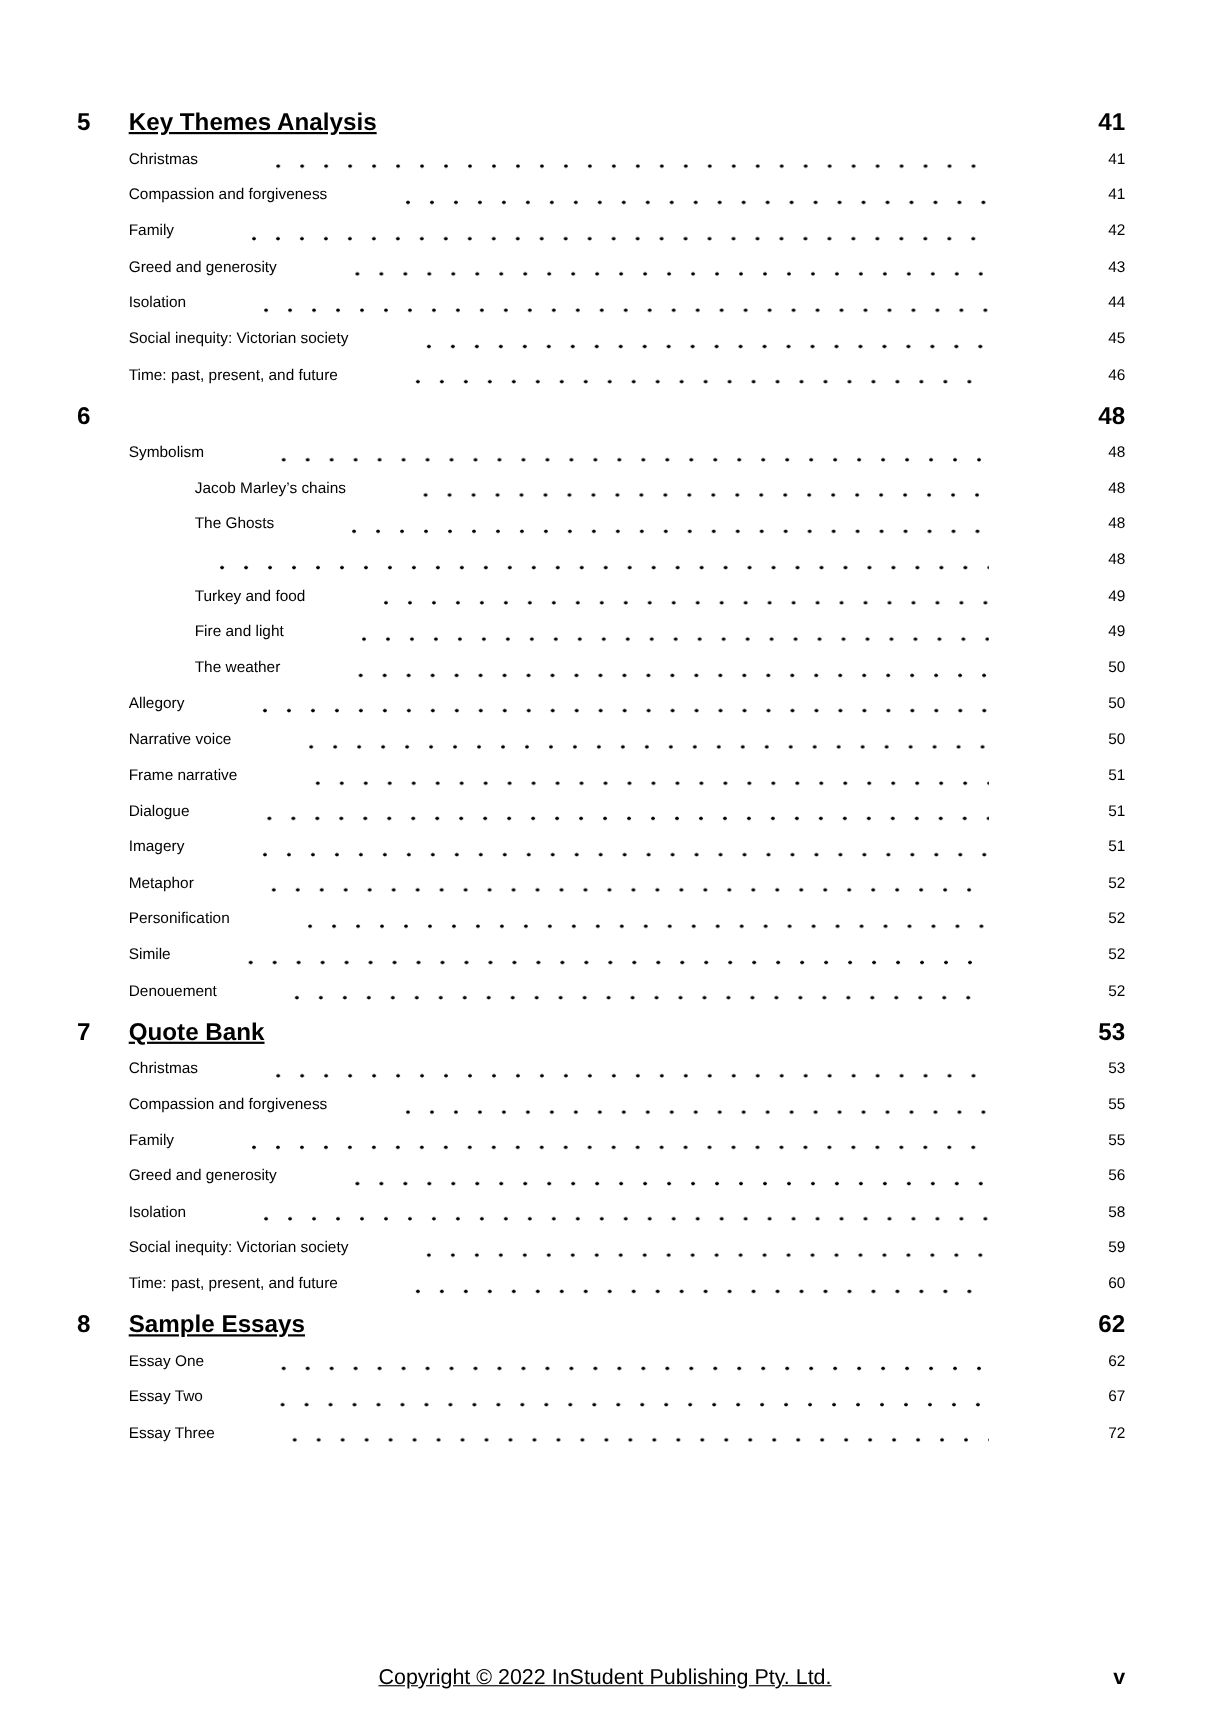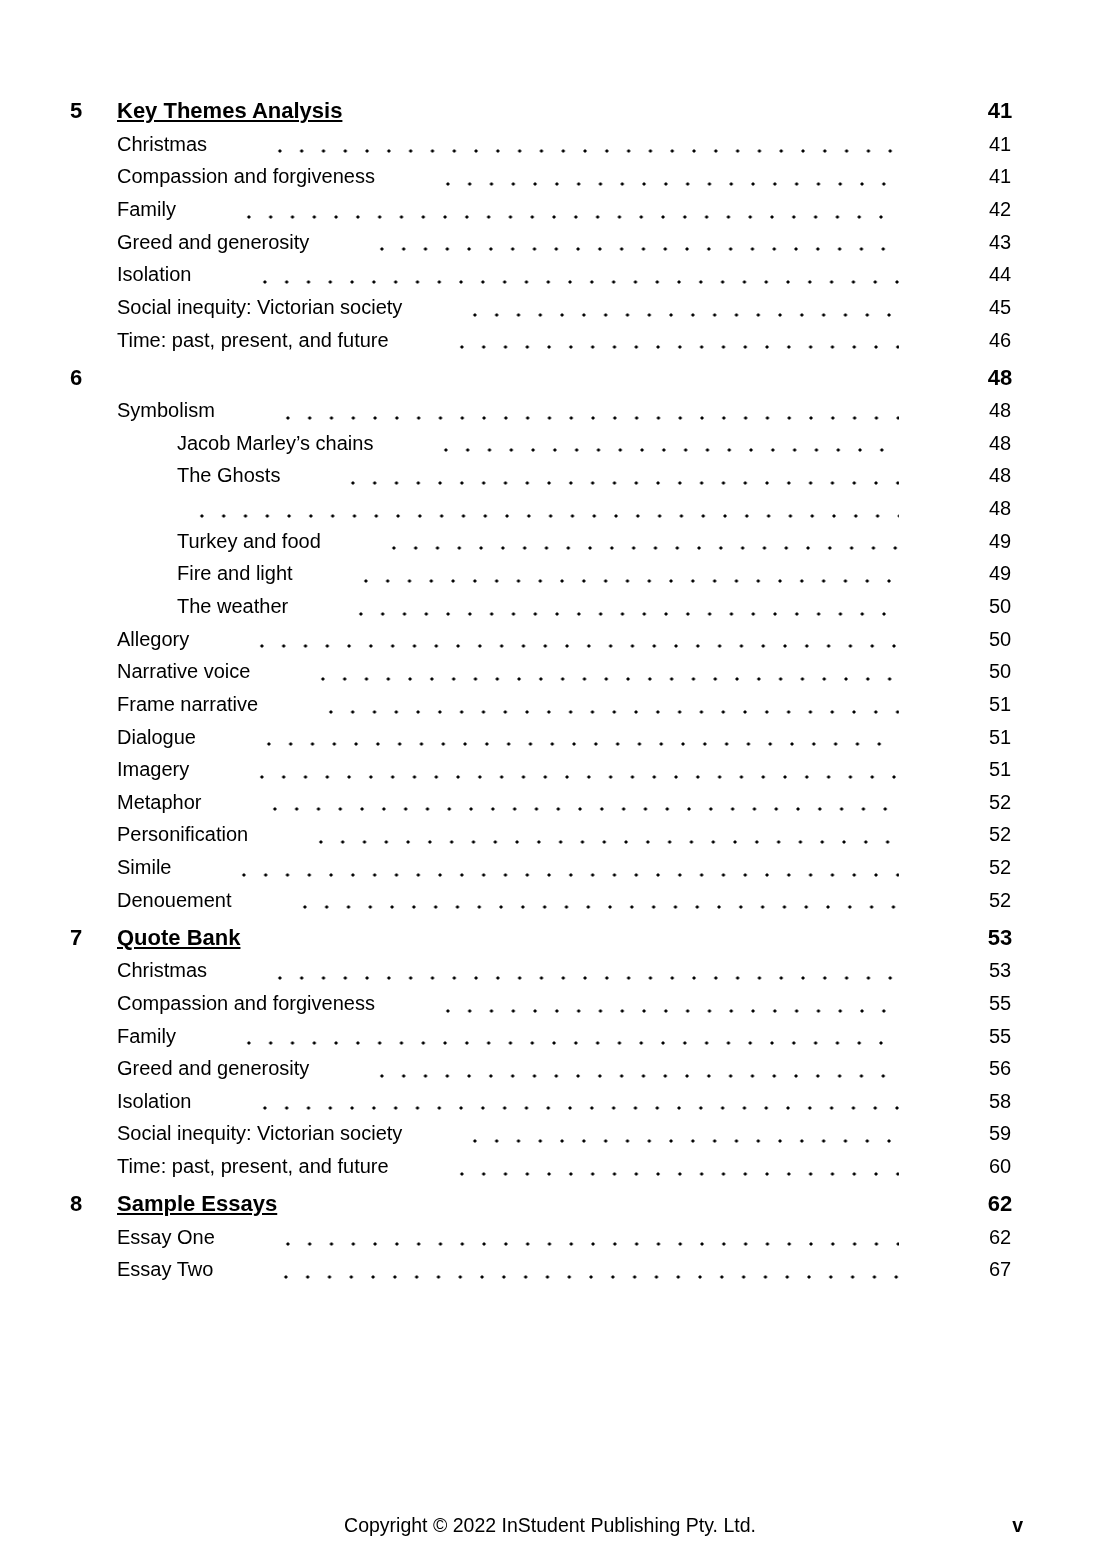--- a/index.html
+++ b/index.html
@@ -23,47 +23,48 @@
     height: 32.65px;
     line-height: 32.65px;
     white-space: nowrap;
   }
   .row.chapter {
     margin-top: 5.2px;
     font-weight: bold;
     font-size: 22px;
   }
   .row.entry {
-    font-size: 20px;
+    font-size: 14px;
     padding-left: 47px;
     gap: 48px;
   }
   .row.entry.lvl2 { padding-left: 107px; }
   .chnum  { flex: 0 0 47px; }
   .chtitle{ flex: 0 1 auto; text-decoration: underline; }
   .spacer { flex: 1 1 auto; }
-  .pageno { flex: 0 0 46px; text-align: center; }
+  .pageno { flex: 0 0 46px; text-align: right; }
   .dots {
     flex: 1 1 auto;
     align-self: stretch;
     margin: 0 30px 0 8px;
     background-image: radial-gradient(circle, #000000 1.35px, rgba(0,0,0,0) 1.8px);
     background-size: 21.8px 4px;
     background-repeat: repeat-x;
     background-position: left 6px bottom 7px;
   }
   .footer {
     position: absolute;
     left: 0;
     right: 0;
     top: 1510px;
     height: 30px;
     line-height: 30px;
     font-size: 19.5px;
     text-align: center;
+    text-decoration: underline;
   }
   .folio {
     position: absolute;
     right: 77px;
     top: 0;
     font-weight: bold;
   }
 </style>
 </head>
 <body>
@@ -244,19 +245,24 @@
       </div>
       <div class="row entry lvl1">
         <span class="label">Essay One</span>
         <span class="dots"></span>
         <span class="pageno">62</span>
       </div>
       <div class="row entry lvl1">
         <span class="label">Essay Two</span>
         <span class="dots"></span>
         <span class="pageno">67</span>
+      </div>
+      <div class="row entry lvl1">
+        <span class="label">Essay Three</span>
+        <span class="dots"></span>
+        <span class="pageno">72</span>
       </div>
     </main>
   <footer class="footer">
     <span class="copyright">Copyright © 2022 InStudent Publishing Pty. Ltd.</span>
     <span class="folio">v</span>
   </footer>
 </div>
 
 </body></html>

